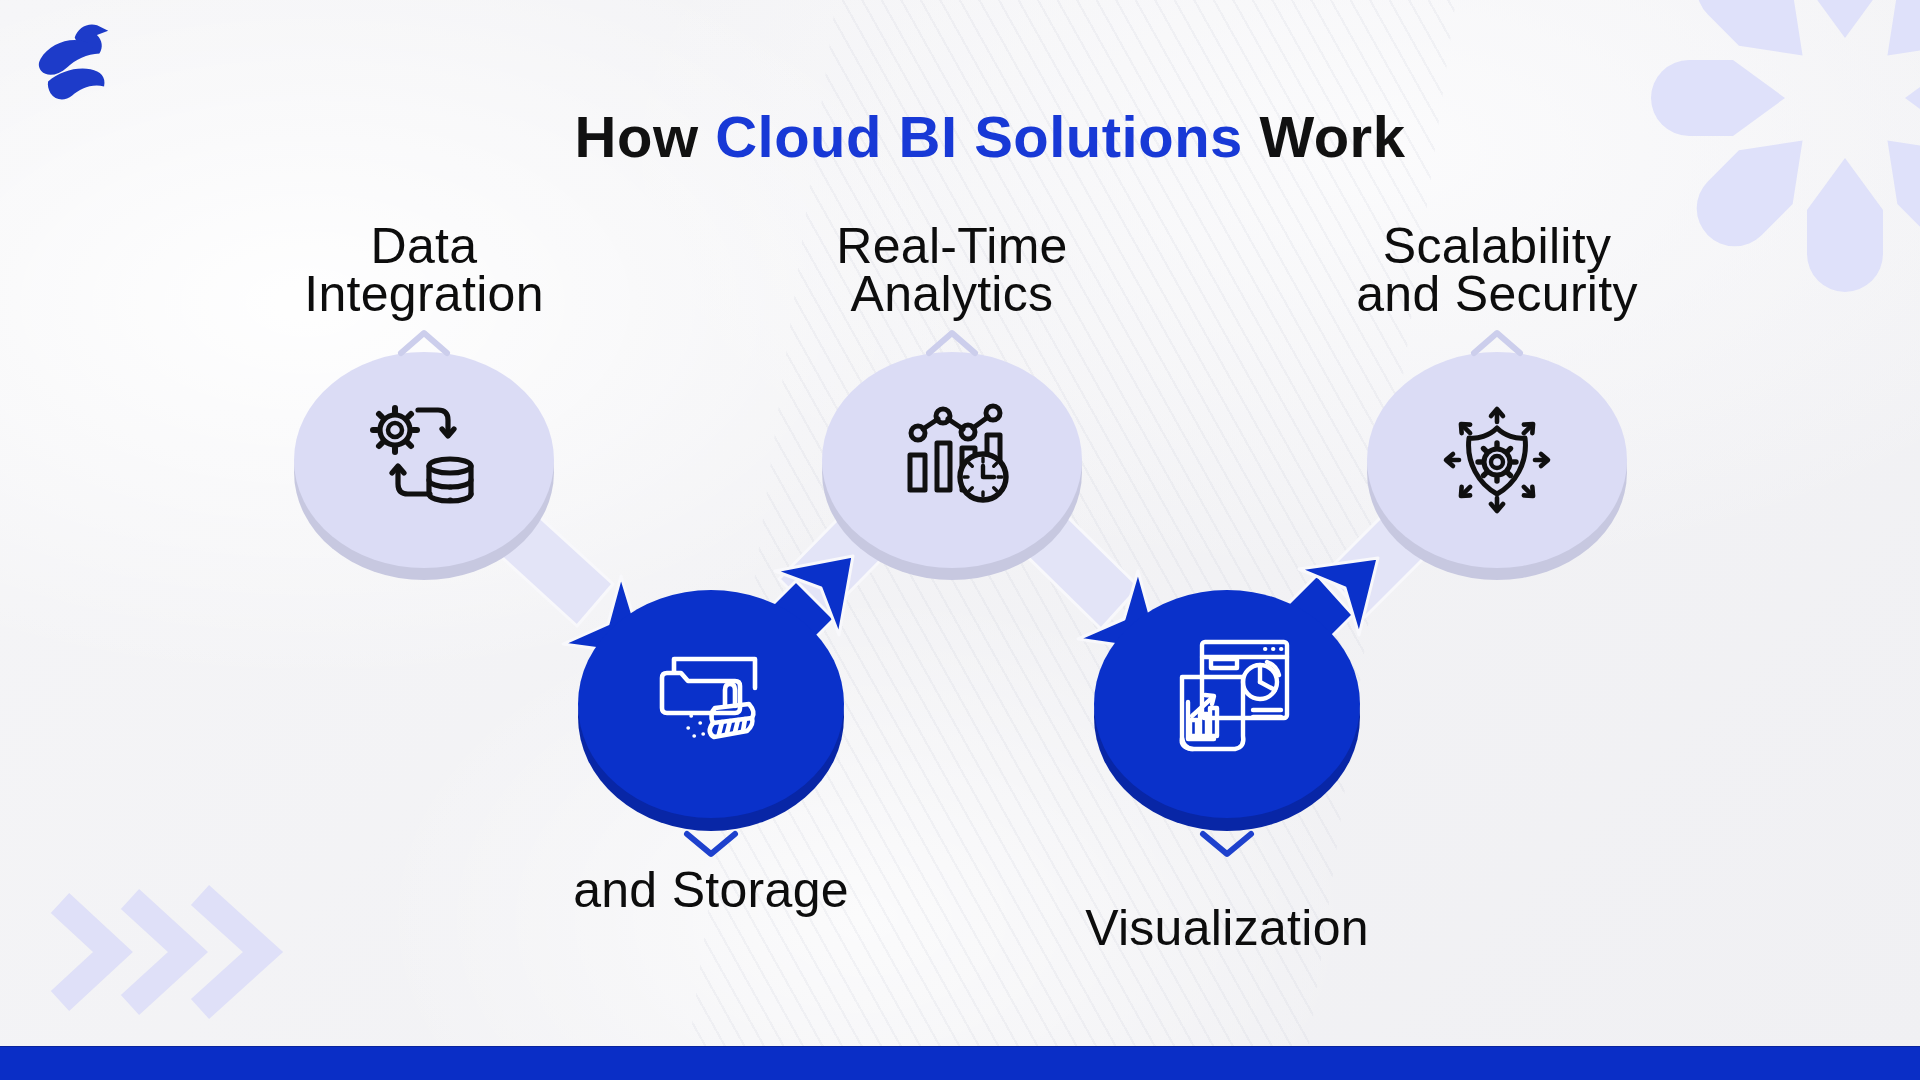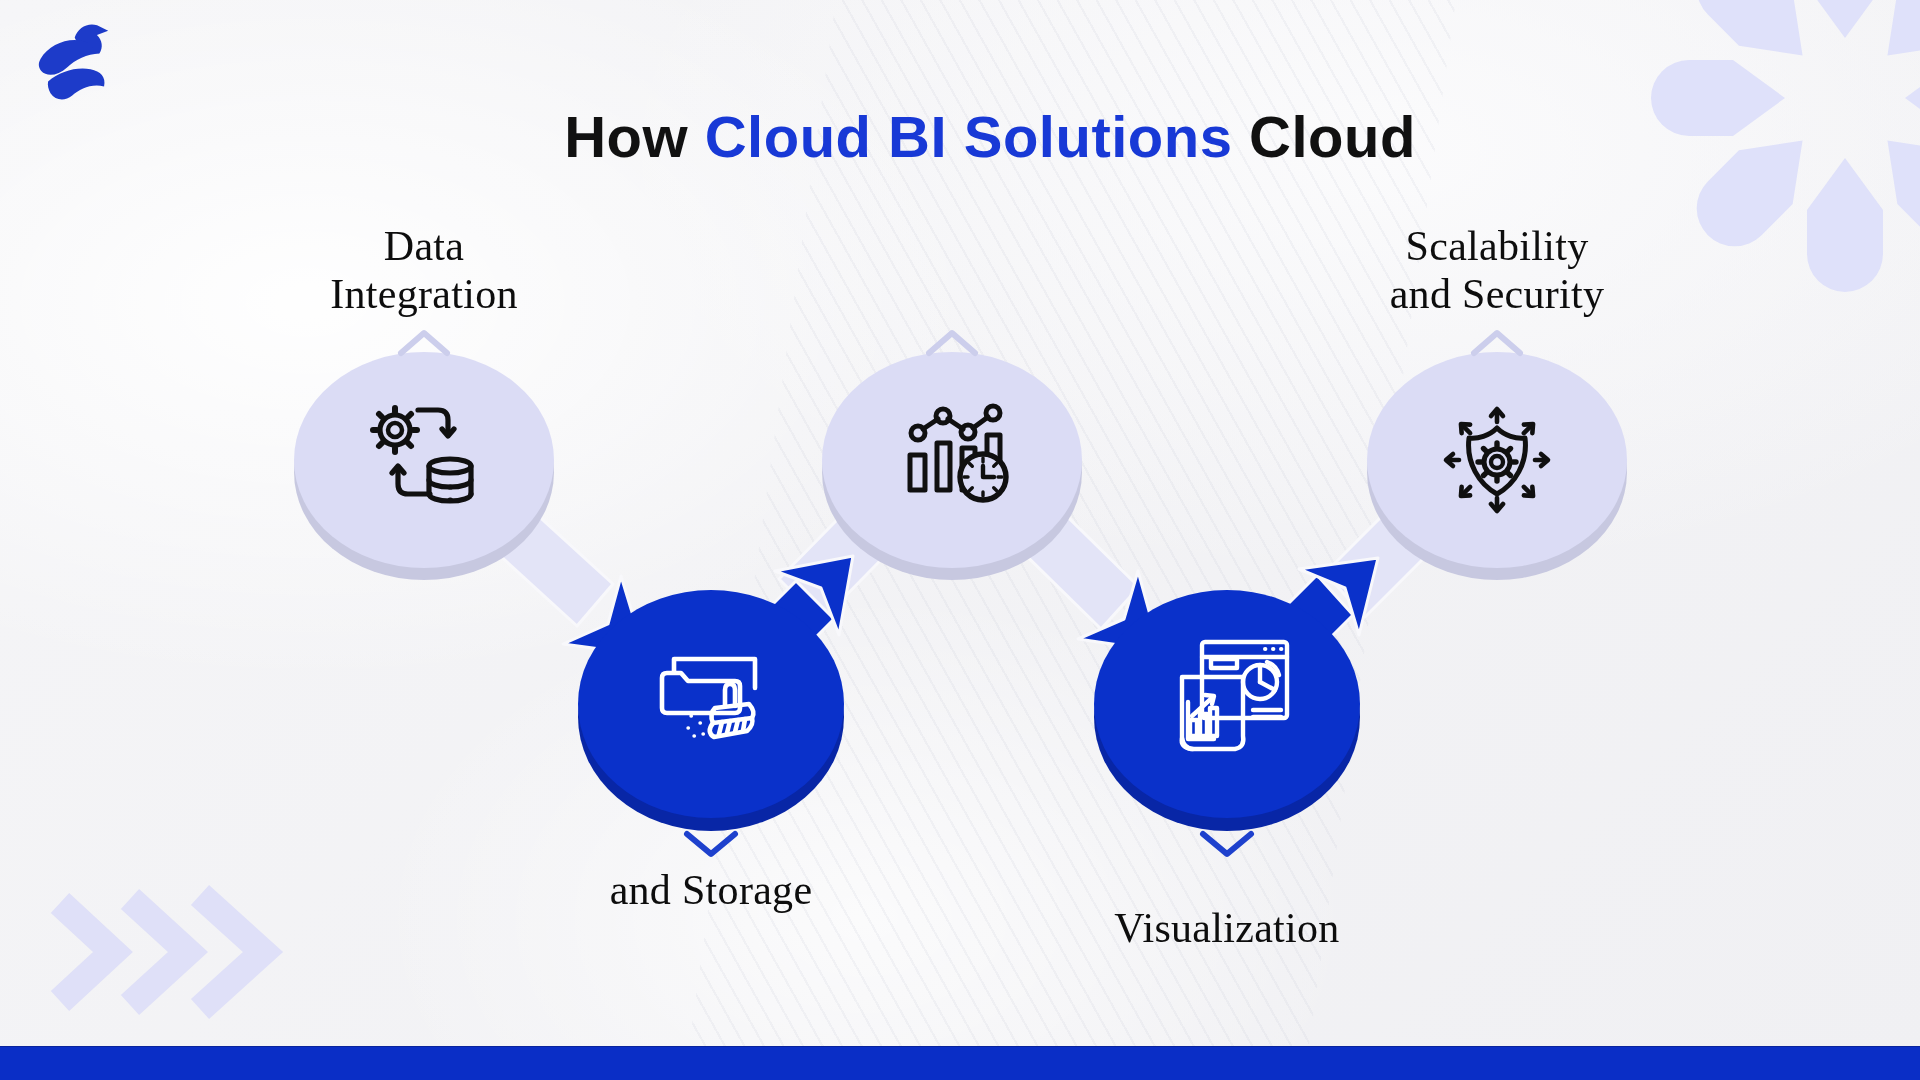--- a/index.html
+++ b/index.html
@@ -18,21 +18,21 @@
     transform:skewX(-8deg);pointer-events:none;
   }
   .diagram{position:absolute;left:0;top:0;}
   .title{
     position:absolute;left:0;right:0;top:64px;text-align:center;
     font-size:58px;font-weight:700;letter-spacing:.5px;transform:translateX(30px);
   }
   .title .accent{color:#1839d6;margin-top:45px;}
   .step-label{
     position:absolute;transform:translateX(-50%);text-align:center;
-    font-size:42px;line-height:48px;font-weight:400;color:#0d0d0d;letter-spacing:.3px;font-family:Liberation Serif, serif;
+    font-size:50px;line-height:48px;font-weight:400;color:#0d0d0d;letter-spacing:.3px;
   }
   .logo{position:absolute;left:30px;top:16px;}
   .bottom-bar{
     position:absolute;left:0;bottom:0;width:1920px;height:33px;background:#0a2ec6;
     border-top:1px solid #0a249c;
   }
 </style>
 </head>
 <body>
 
@@ -257,27 +257,31 @@
 
   <svg class="logo" width="92" height="92" viewBox="0 0 100 100">
     <g fill="#1d3bc9" transform="rotate(-16 50 50)">
       <path d="M 56 24 C 62 15 74 12 83 18 L 93 27 L 80 28 C 84 35 83 43 77 48 L 64 38 C 60 34 56 29 56 24 Z"></path>
       <path d="M 14 36 C 28 23 52 21 68 33 L 77 48 C 64 45 50 47 39 53 C 27 59 15 57 11 49 C 9 44 10 40 14 36 Z"></path>
       <path d="M 15 62 C 30 55 49 55 63 62 C 73 67 77 75 72 84 C 60 77 46 79 36 84 C 26 88 17 84 14 75 C 13 70 13 66 15 62 Z"></path>
     </g>
   </svg>
 
   <h1 class="title">
-    <span>How </span><span class="accent">Cloud BI Solutions</span><span> Cloud</span>
+    <span>How </span><span class="accent">Cloud BI Solutions</span><span> Work</span>
   </h1>
 
   <div class="step-label" style="left:424px;top:222px">
     <div>Data</div>
     <div>Integration</div>
   </div>
+  <div class="step-label" style="left:952px;top:222px">
+    <div>Real-Time</div>
+    <div>Analytics</div>
+  </div>
   <div class="step-label" style="left:1497px;top:222px">
     <div>Scalability</div>
     <div>and Security</div>
   </div>
   <div class="step-label" style="left:711px;top:866px">
     <div>and Storage</div>
   </div>
   <div class="step-label" style="left:1227px;top:904px">
     <div>Visualization</div>
   </div>

